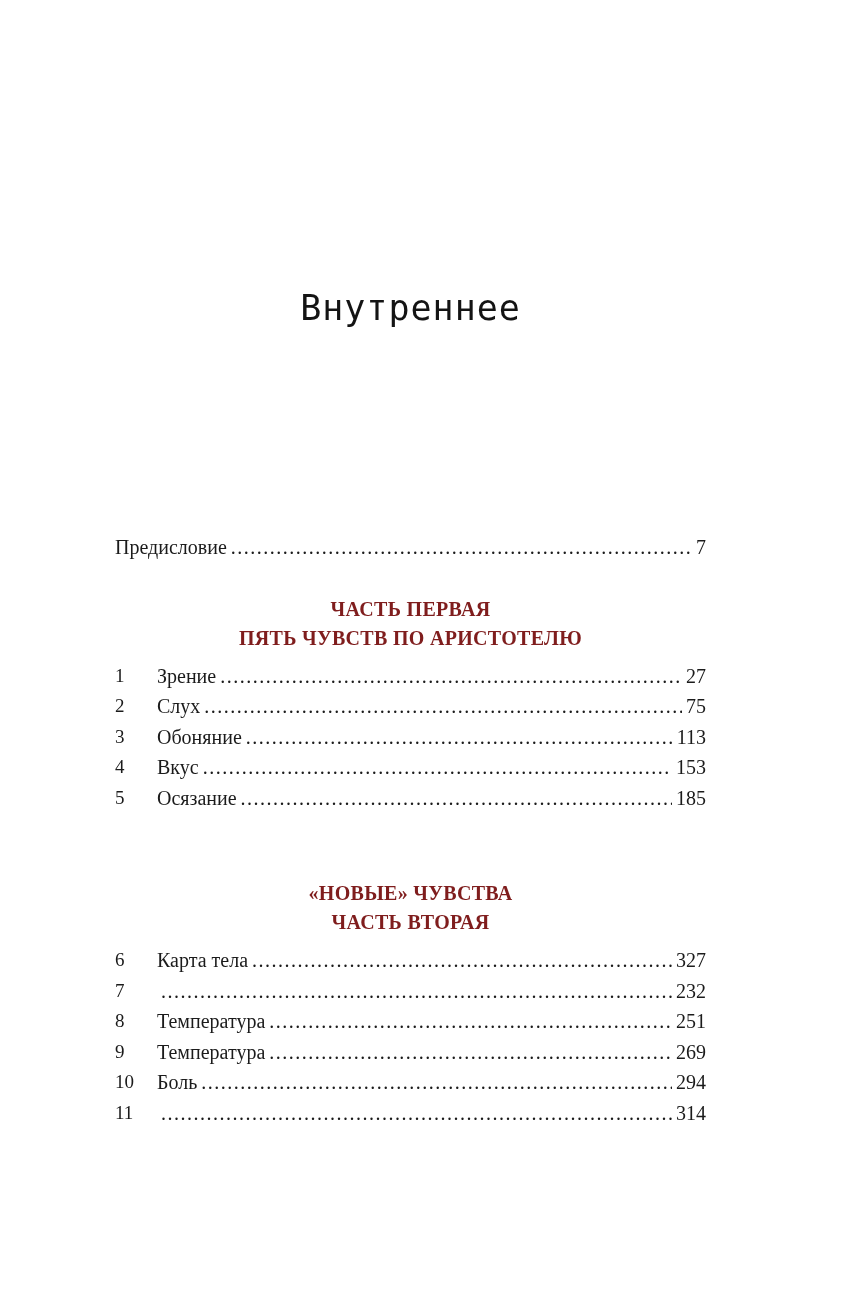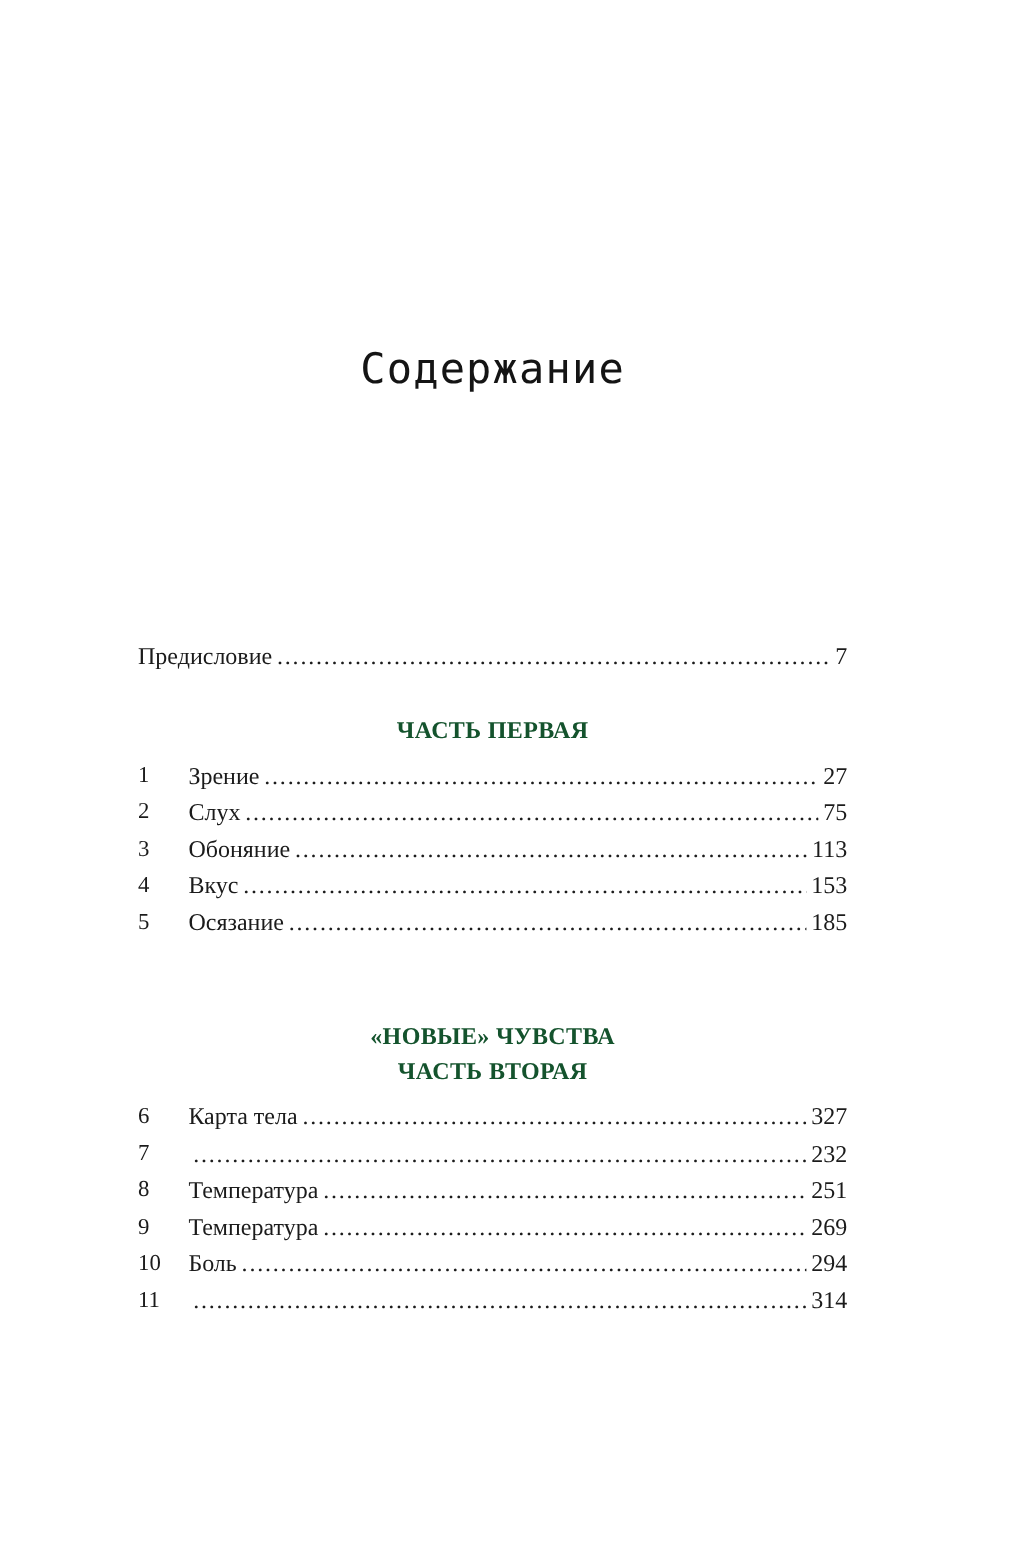--- a/index.html
+++ b/index.html
@@ -47,43 +47,44 @@
   }
   .page-num { flex: 0 0 auto; padding-left: 4px; }
   .preface { margin-top: 204px; }
   .part { margin-top: 32px; }
   .part + .part { margin-top: 66px; }
   .part-heading {
     text-align: center;
     font-size: 20px;
     line-height: 29px;
     font-weight: bold;
-    color: #14532d;
+    color: #7f1d1d;
     letter-spacing: 0.3px;
   }
   .part-heading-line { display: block; }
   .entries { margin-top: 8px; }
 </style>
 </head>
 <body>
 
 <div class="content">
-  <h1 class="page-title">Содержание</h1>
+  <h1 class="page-title">Внутреннее</h1>
 
   <div>
     <div class="row preface">
       <span class="entry-title">Предисловие</span>
       <span class="leader">................................................................................................................................................................</span>
       <span class="page-num">7</span>
     </div>
 
     <div>
   <section class="part">
     <h2 class="part-heading">
       <span class="part-heading-line">ЧАСТЬ ПЕРВАЯ</span>
+      <span class="part-heading-line">ПЯТЬ ЧУВСТВ ПО АРИСТОТЕЛЮ</span>
     </h2>
     <div class="entries">
   <div class="row entry">
     <span class="num">1</span>
     <span class="entry-title">Зрение</span>
     <span class="leader">................................................................................................................................................................</span>
     <span class="page-num">27</span>
   </div>
 
   <div class="row entry">

